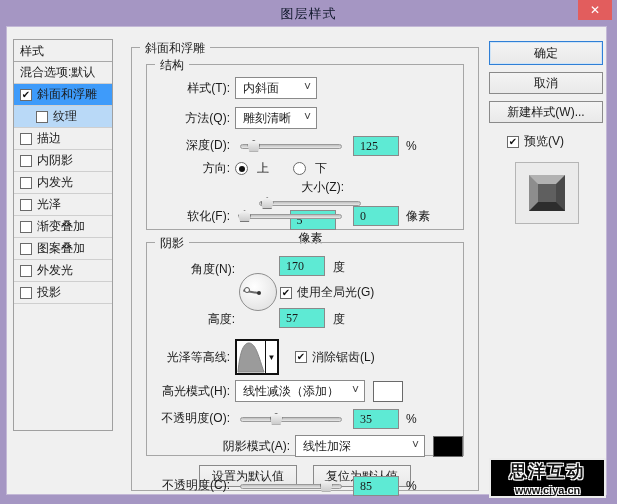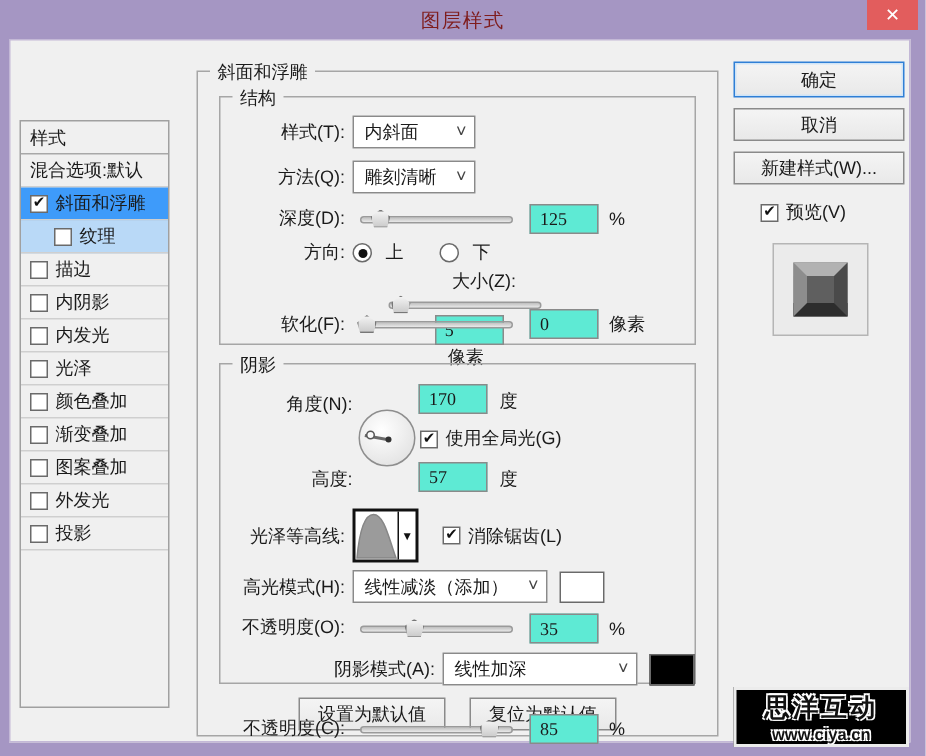--- a/index.html
+++ b/index.html
@@ -6,36 +6,36 @@
   html,body { width:617px; height:504px; }
   body {
     font-family:"Liberation Sans","DejaVu Sans",sans-serif;
     font-size:12px; color:#1a1a1a;
     background:#a596c3; position:relative; overflow:hidden;
   }
   
   .titlebar { position:absolute; left:0; top:0; width:617px; height:26px; }
   .titlebar .title {
     position:absolute; left:0; right:0; top:5px; text-align:center;
-    font-size:13px; color:#7f1d1d; letter-spacing:1px;
+    font-size:13px; color:#0f172a; letter-spacing:1px;
   }
   .close-btn {
     position:absolute; right:5px; top:0; width:34px; height:20px;
     background:#e25d5d; color:#fff; text-align:center; line-height:20px;
     font-size:12px; font-weight:bold; cursor:default;
   }
   
   .dialog {
     position:absolute; left:6px; top:26px; width:601px; height:469px;
     background:#f0f0f0; border:1px solid #c3b8d6;
   }
   
   .sidebar {
     position:absolute; left:6px; top:12px; width:100px; height:392px;
-    border:1px solid #a0a0a0; background:#f0f0f0;margin-top:41px;
+    border:1px solid #a0a0a0; background:#f0f0f0;
   }
   .sb-header {
     height:22px; line-height:22px; padding-left:6px;
     border-bottom:1px solid #a8a8a8;
   }
   .sb-row {
     height:22px; display:flex; align-items:center; gap:5px;
     padding-left:6px; border-bottom:1px solid #cfcfcf; cursor:default;
   }
   .sb-row.sub { padding-left:22px; background:#b9d9f7; }
@@ -191,24 +191,20 @@
         <span class="cb"></span>
         <span>内阴影</span>
       </div>
       <div class="sb-row">
         <span class="cb"></span>
         <span>内发光</span>
       </div>
       <div class="sb-row">
         <span class="cb"></span>
         <span>光泽</span>
-      </div>
-      <div class="sb-row">
-        <span class="cb"></span>
-        <span>颜色叠加</span>
       </div>
       <div class="sb-row">
         <span class="cb"></span>
         <span>渐变叠加</span>
       </div>
       <div class="sb-row">
         <span class="cb"></span>
         <span>图案叠加</span>
       </div>
       <div class="sb-row">

